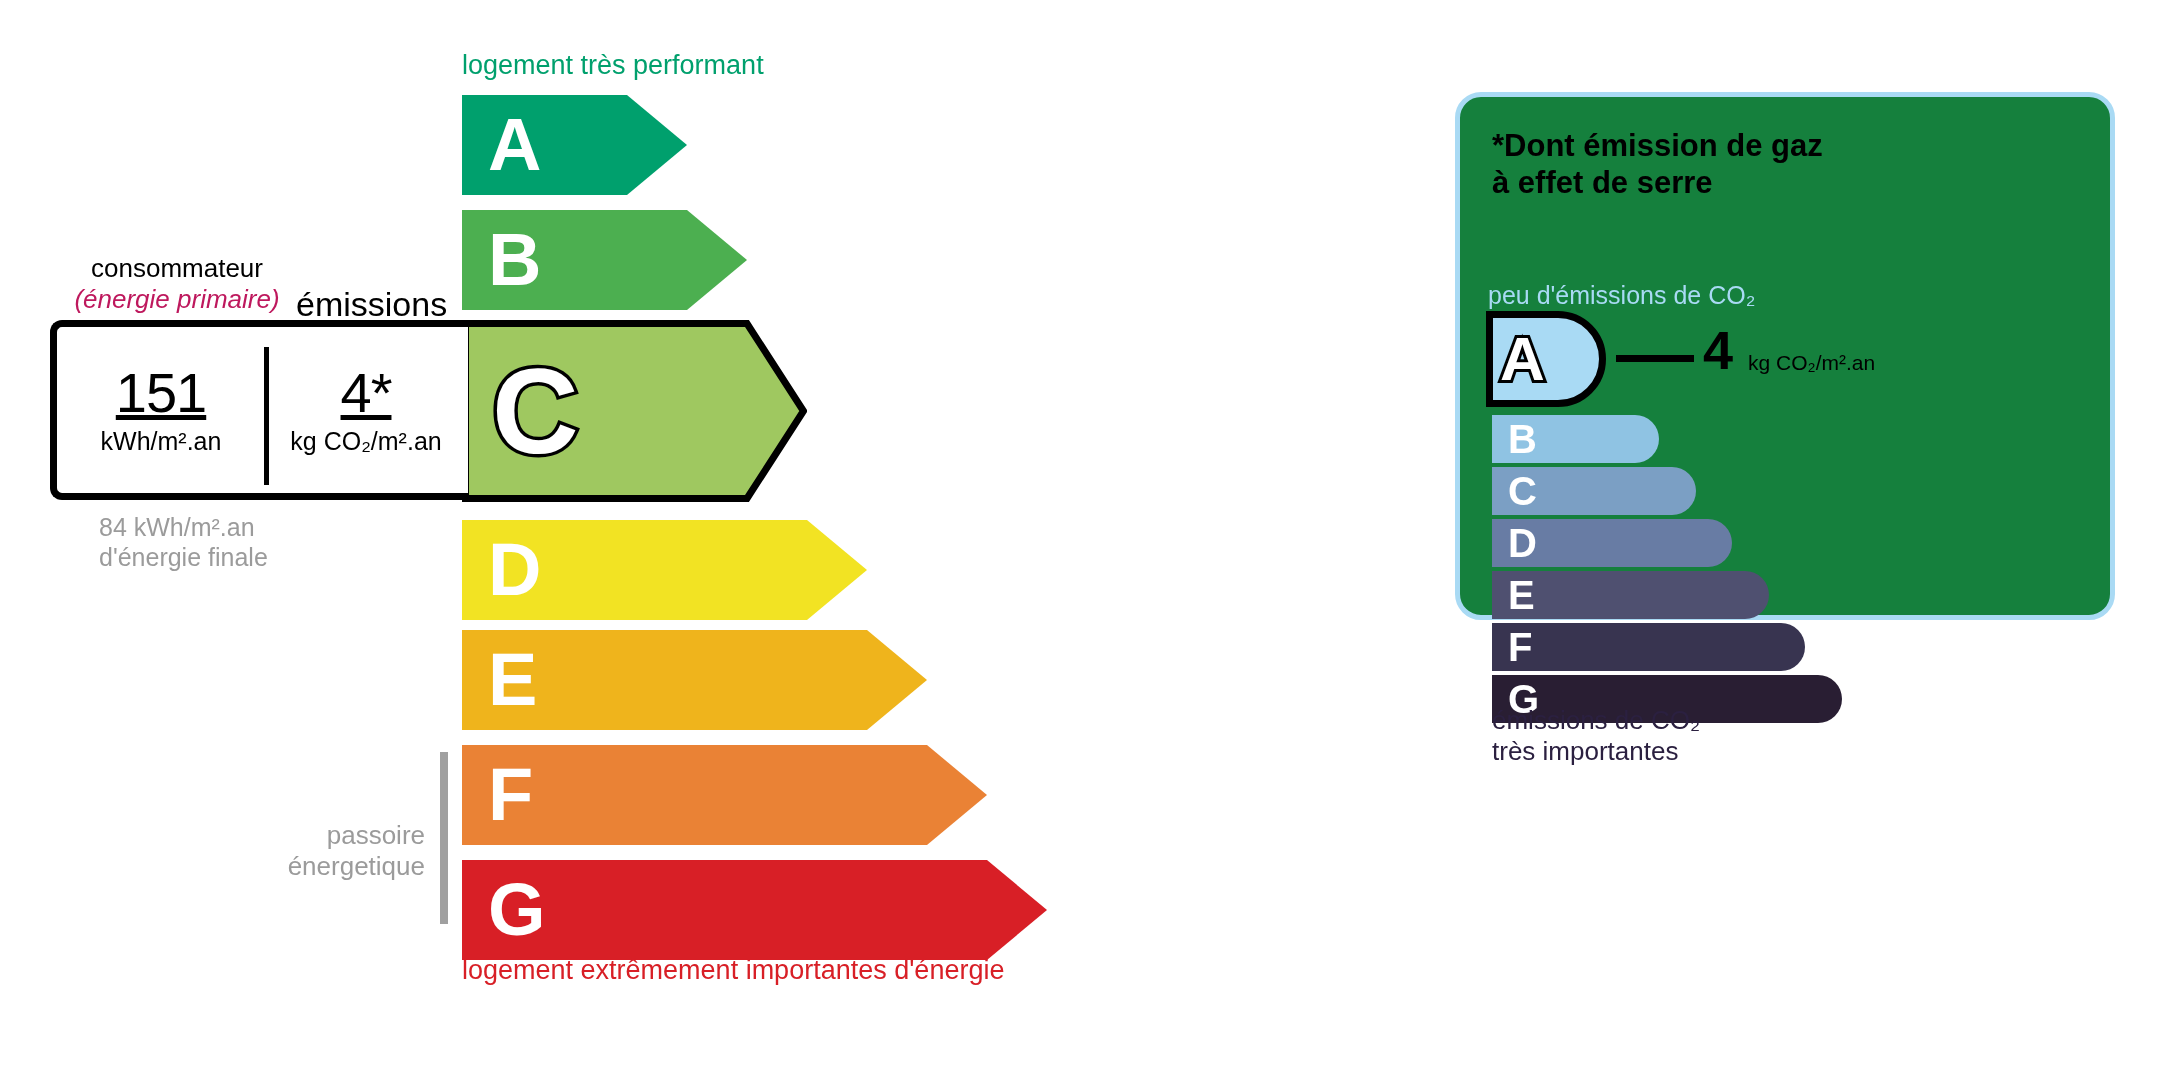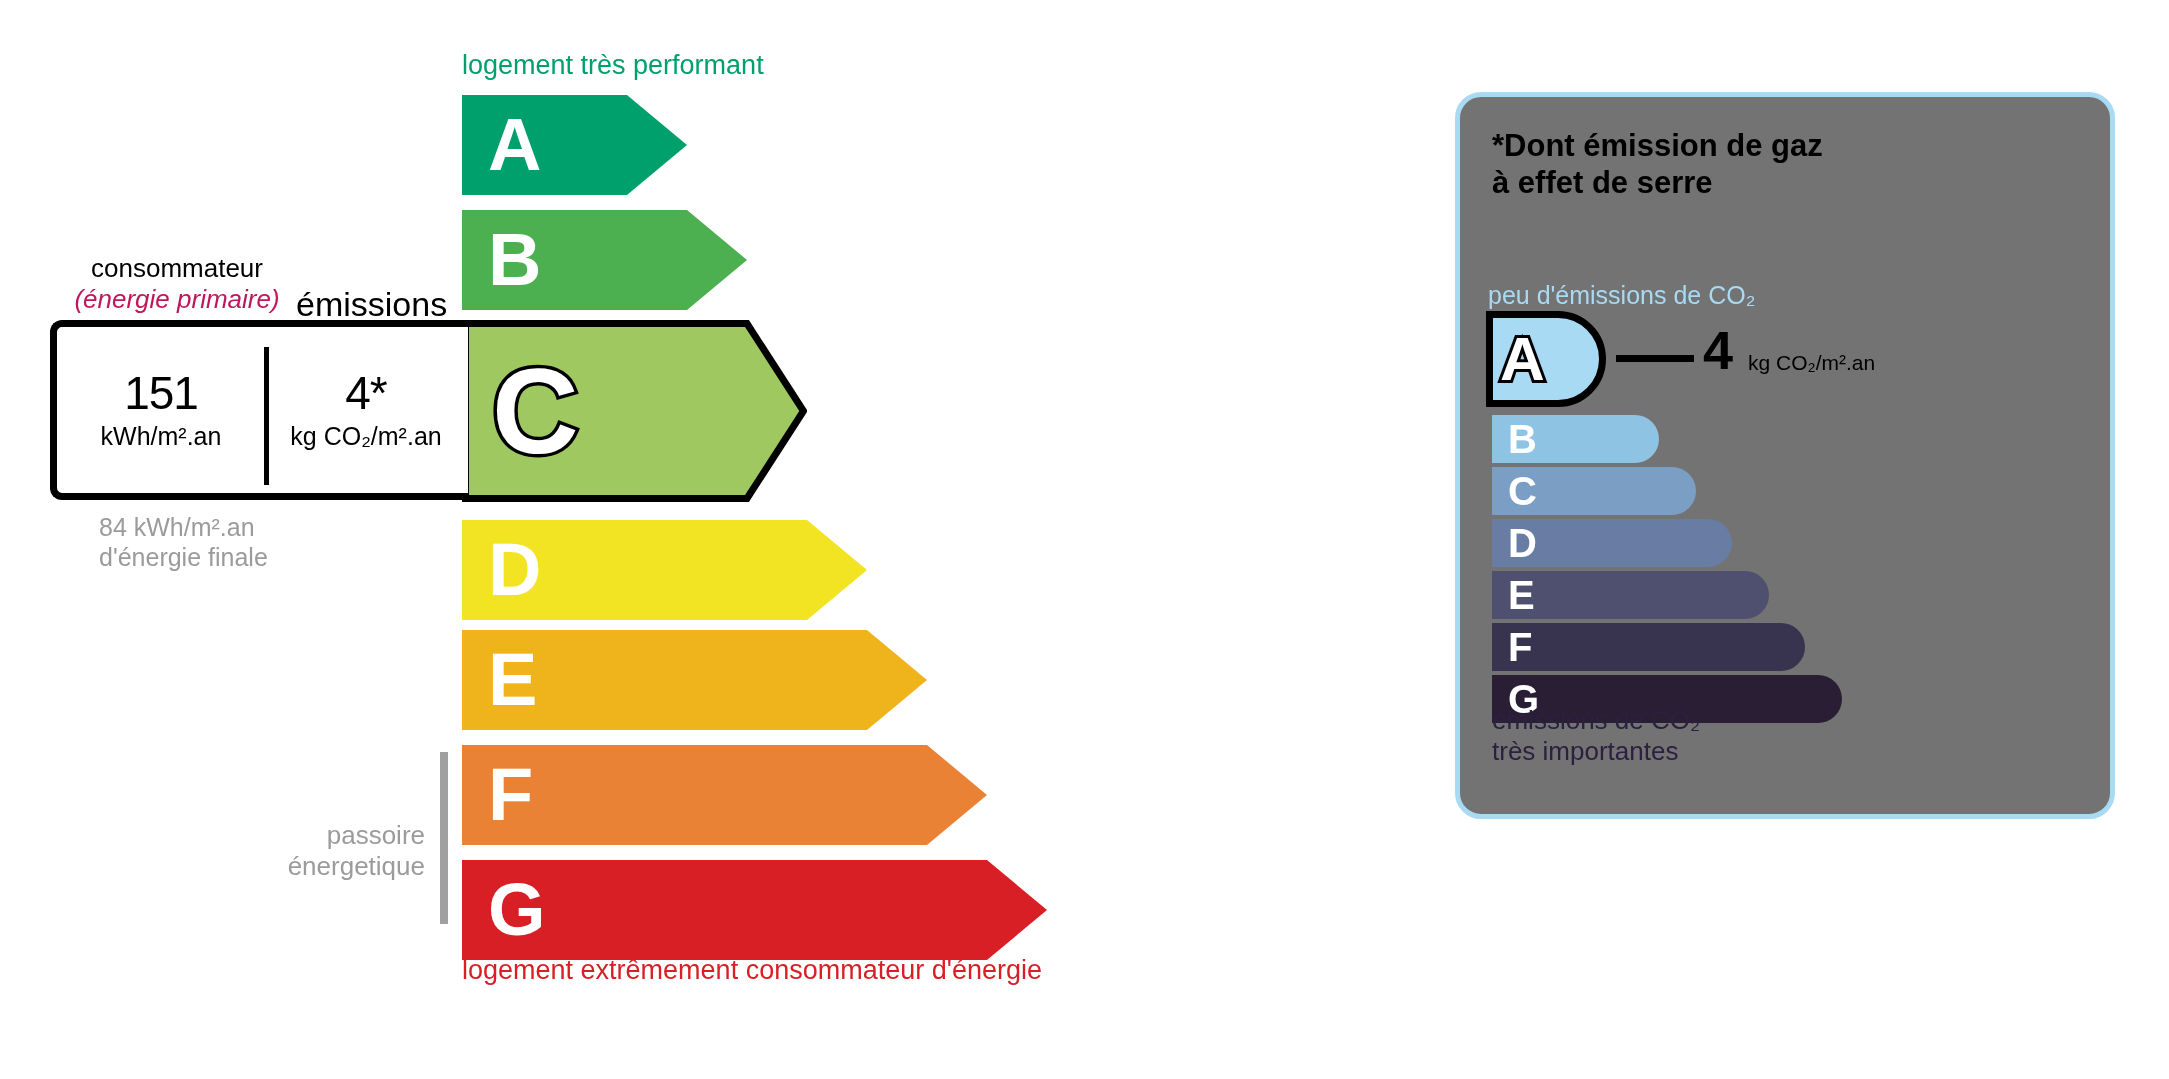--- a/index.html
+++ b/index.html
@@ -100,25 +100,26 @@
   #vb-cell-emis  { left: 208px; width: 202px; }
   .vb-divider {
     position: absolute;
     left: 207px;
     top: 20px;
     width: 5px;
     height: 138px;
     background: #000000;
   }
   .vb-number {
-    font-size: 46px;
+    font-size: 56px;
     font-weight: normal;
     color: #000000;
     line-height: 1.0;
     letter-spacing: -1px;
+    text-decoration: underline;
   }
   .vb-unit {
     font-size: 25px;
     color: #000000;
     margin-top: 6px;
     white-space: nowrap;
   }
 
   .lbl-conso {
     position: absolute;
@@ -169,24 +170,24 @@
     color: #9b9b9b;
     line-height: 1.18;
   }
 
   
   #co2-panel {
     position: absolute;
     left: 1455px;
     top: 92px;
     width: 660px;
-    height: 727px;
+    height: 528px;
     border: 5px solid #a9daf4;
     border-radius: 26px;
-    background: #737373;
+    background: #15803d;
     box-sizing: border-box;
   }
   #co2-title {
     position: absolute;
     left: 32px;
     top: 30px;
     font-size: 31px;
     font-weight: bold;
     color: #000000;
     line-height: 1.2;
@@ -341,21 +342,21 @@
       <div class="arrow-row" style="top: 860px; width: 585px; height: 100px;">
         <div class="arrow">
           <svg viewBox="0 0 585 100" preserveAspectRatio="none">
             <polygon points="0,0 525,0 585,50 525,100 0,100" fill="#d81f26"></polygon>
           </svg>
         </div>
         <div class="arrow-letter">G</div>
       </div>
     </div>
 
-  <div class="bottom-caption">logement extrêmement consommateur d'énergie</div>
+  <div class="bottom-caption">logement extrêmement importantes d'énergie</div>
 
   <div class="lbl-conso">
     <div>consommateur</div>
     <div class="sub">(énergie primaire)</div>
   </div>
   <div class="lbl-emis">émissions</div>
 
   <div id="value-box">
     <div class="vb-cell" id="vb-cell-conso">
       <div class="vb-number">151</div>

